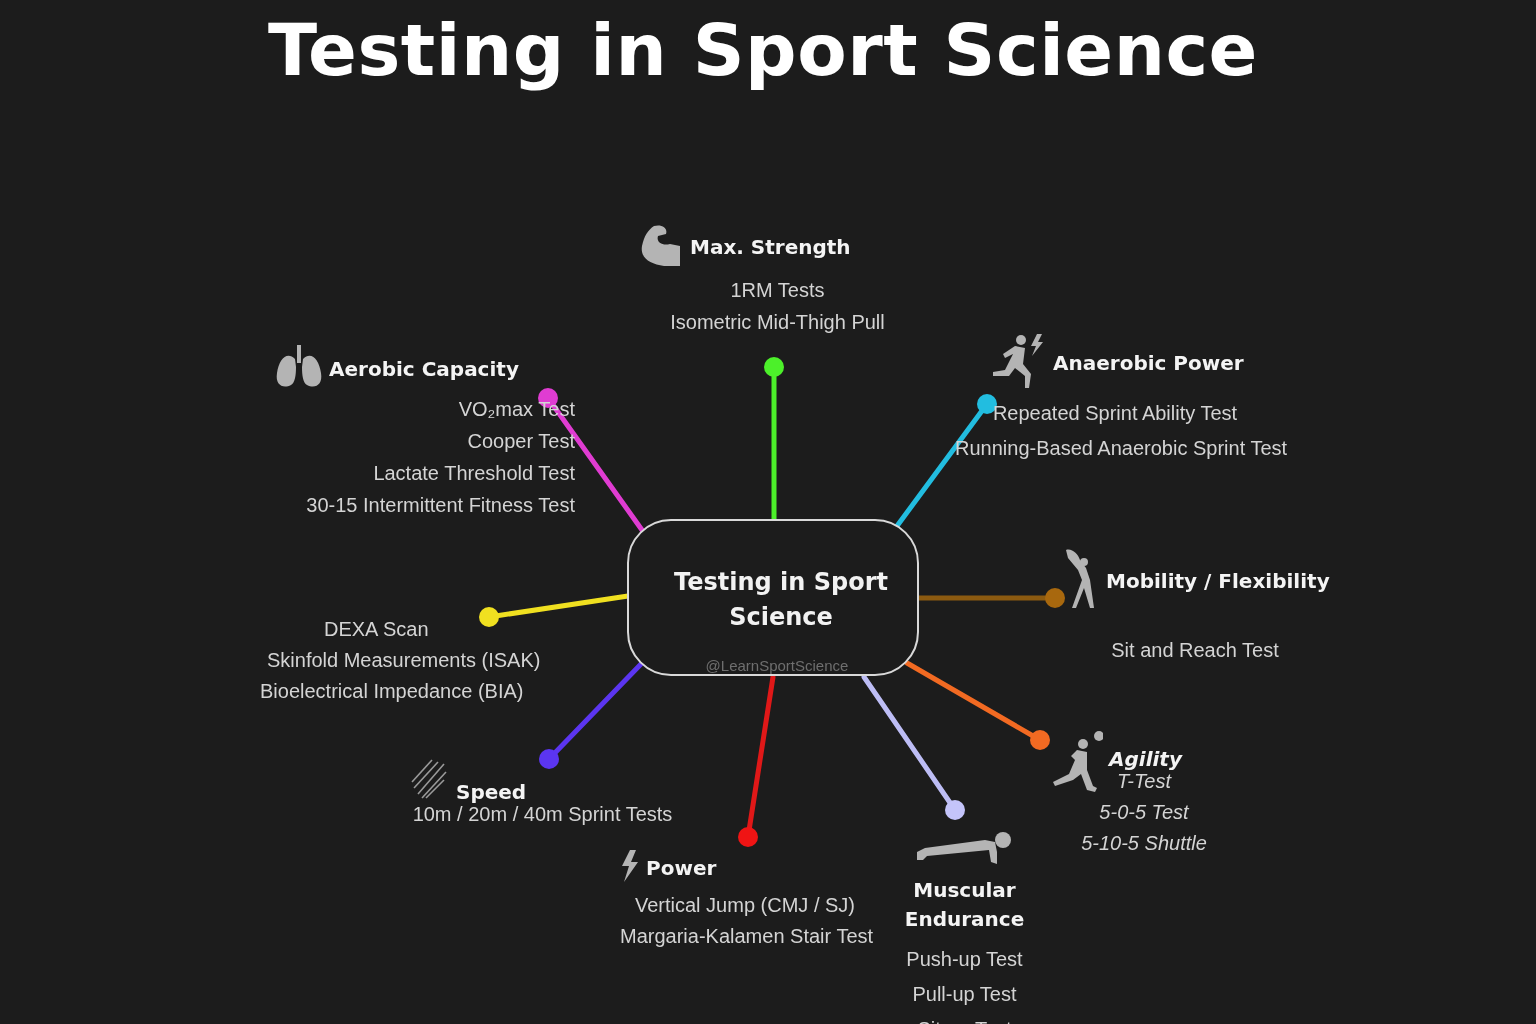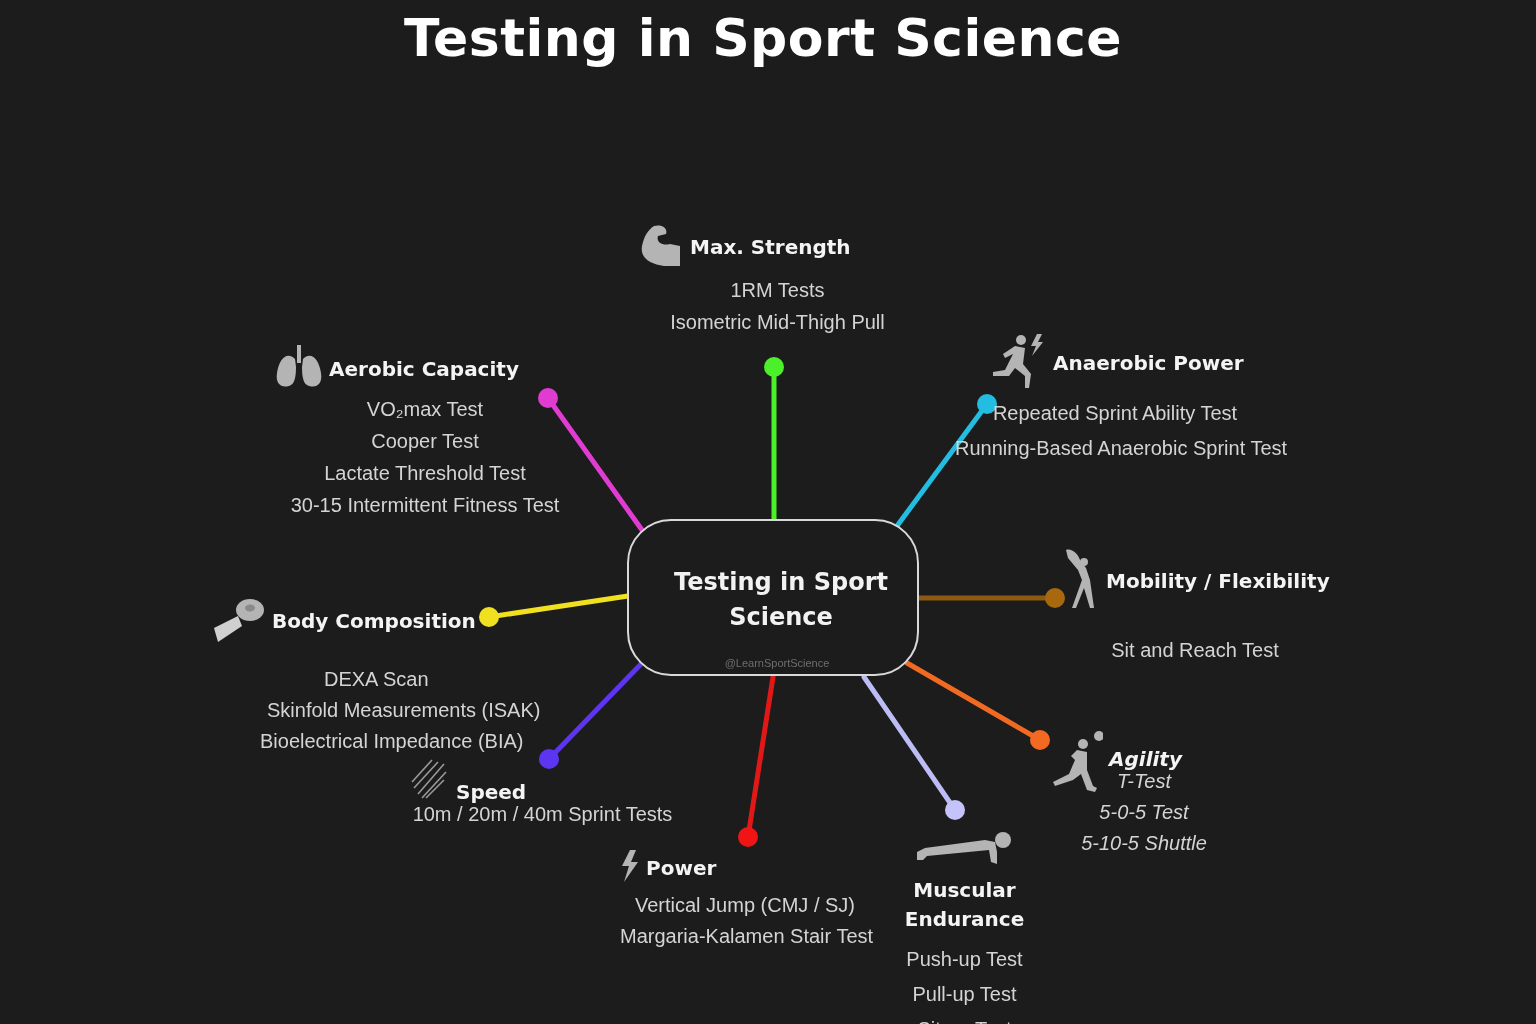--- a/index.html
+++ b/index.html
@@ -4,36 +4,36 @@
   <style>
     html, body { margin:0; padding:0; }
     body {
       width:1536px; height:1024px; overflow:hidden;
       background:#1c1c1c; position:relative;
       font-family:"Liberation Sans", "DejaVu Sans", sans-serif;
       color:#d6d6d6;
     }
     .title {
       position:absolute; left:0; top:8px; width:1526px; text-align:center;
-      font-size:52px; font-weight:700; color:#ffffff; letter-spacing:0.5px;
+      font-size:72px; font-weight:700; color:#ffffff; letter-spacing:0.5px;
       font-family:"DejaVu Sans", sans-serif;
     }
     svg.lines { position:absolute; left:0; top:0; }
     .hub {
       position:absolute; left:627px; top:519px; width:292px; height:157px;
       border:2px solid #d9d9d9; border-radius:44px; box-sizing:border-box;
       background:#1c1c1c; text-align:center;
     }
     .hub-title {
       position:absolute; left:16px; right:0; top:44px;
       font-family:"DejaVu Sans", sans-serif; font-weight:700; font-size:24px;
       color:#f2f2f2; line-height:35px;
     }
     .hub-credit {
-      position:absolute; left:8px; right:0; top:136px; font-size:11px; color:#6e6e6e;
+      position:absolute; left:8px; right:0; top:136px; font-size:15px; color:#6e6e6e;
     }
     .node { position:absolute; text-align:center; }
     .node .head { display:flex; align-items:center; gap:6px; }
     .node .label {
       font-family:"DejaVu Sans", sans-serif; font-weight:700; font-size:20px;
       color:#f4f4f4; white-space:nowrap;
     }
     .node .items { margin-top:8px; }
     .node .item { font-size:20px; color:#d4d4d4; white-space:nowrap; line-height:32px; }
     .icon { display:inline-block; }
@@ -188,47 +188,37 @@
         </svg>
     </span>
     <span class="label" style="margin-top:22px;">Speed</span>
   </div>
   <div class="items" style="margin-top:-6px;">
     <div class="item">10m / 20m / 40m Sprint Tests</div>
   </div>
 </div>
 
 <div class="node" style="left:212px; top:596px; width:300px;">
-  <div class="head" style="justify-content:flex-start;">
-    <span class="icon">
-      <svg width="54" height="46" viewBox="0 0 54 46">
-          <ellipse cx="38" cy="14" rx="14" ry="11" fill="#b4b4b4"></ellipse>
-          <ellipse cx="38" cy="12" rx="5" ry="3.5" fill="#8a8a8a"></ellipse>
-          <path d="M26 20 L2 32 L6 46 L30 30 Z" fill="#d0d0d0"></path>
-        </svg>
-    </span>
-    <span class="label">Body Composition</span>
-  </div>
   <div class="items" style="margin-top:18px; margin-left:20px; text-align:left;">
     <div class="item" style="line-height:31px; padding-left:92px;">DEXA Scan</div>
     <div class="item" style="line-height:31px; padding-left:35px;">Skinfold Measurements (ISAK)</div>
     <div class="item" style="line-height:31px; padding-left:28px;">Bioelectrical Impedance (BIA)</div>
   </div>
 </div>
 
 <div class="node" style="left:275px; top:345px; width:300px;">
   <div class="head" style="justify-content:flex-start;">
     <span class="icon">
       <svg width="48" height="44" viewBox="0 0 48 44">
           <rect x="22" y="0" width="4" height="18" fill="#b4b4b4"></rect>
           <path d="M20 14 C12 6 4 14 2 28 C0 40 8 44 16 40 C20 38 21 30 21 22 Z" fill="#b4b4b4"></path>
           <path d="M28 14 C36 6 44 14 46 28 C48 40 40 44 32 40 C28 38 27 30 27 22 Z" fill="#b4b4b4"></path>
         </svg>
     </span>
     <span class="label">Aerobic Capacity</span>
   </div>
-  <div class="items" style="margin-top:0px;">
+  <div class="items" style="margin-top:0px;text-align:right;">
     <div class="item">VO₂max Test</div>
     <div class="item">Cooper Test</div>
     <div class="item">Lactate Threshold Test</div>
     <div class="item">30-15 Intermittent Fitness Test</div>
   </div>
 </div>
 
 </body></html>

